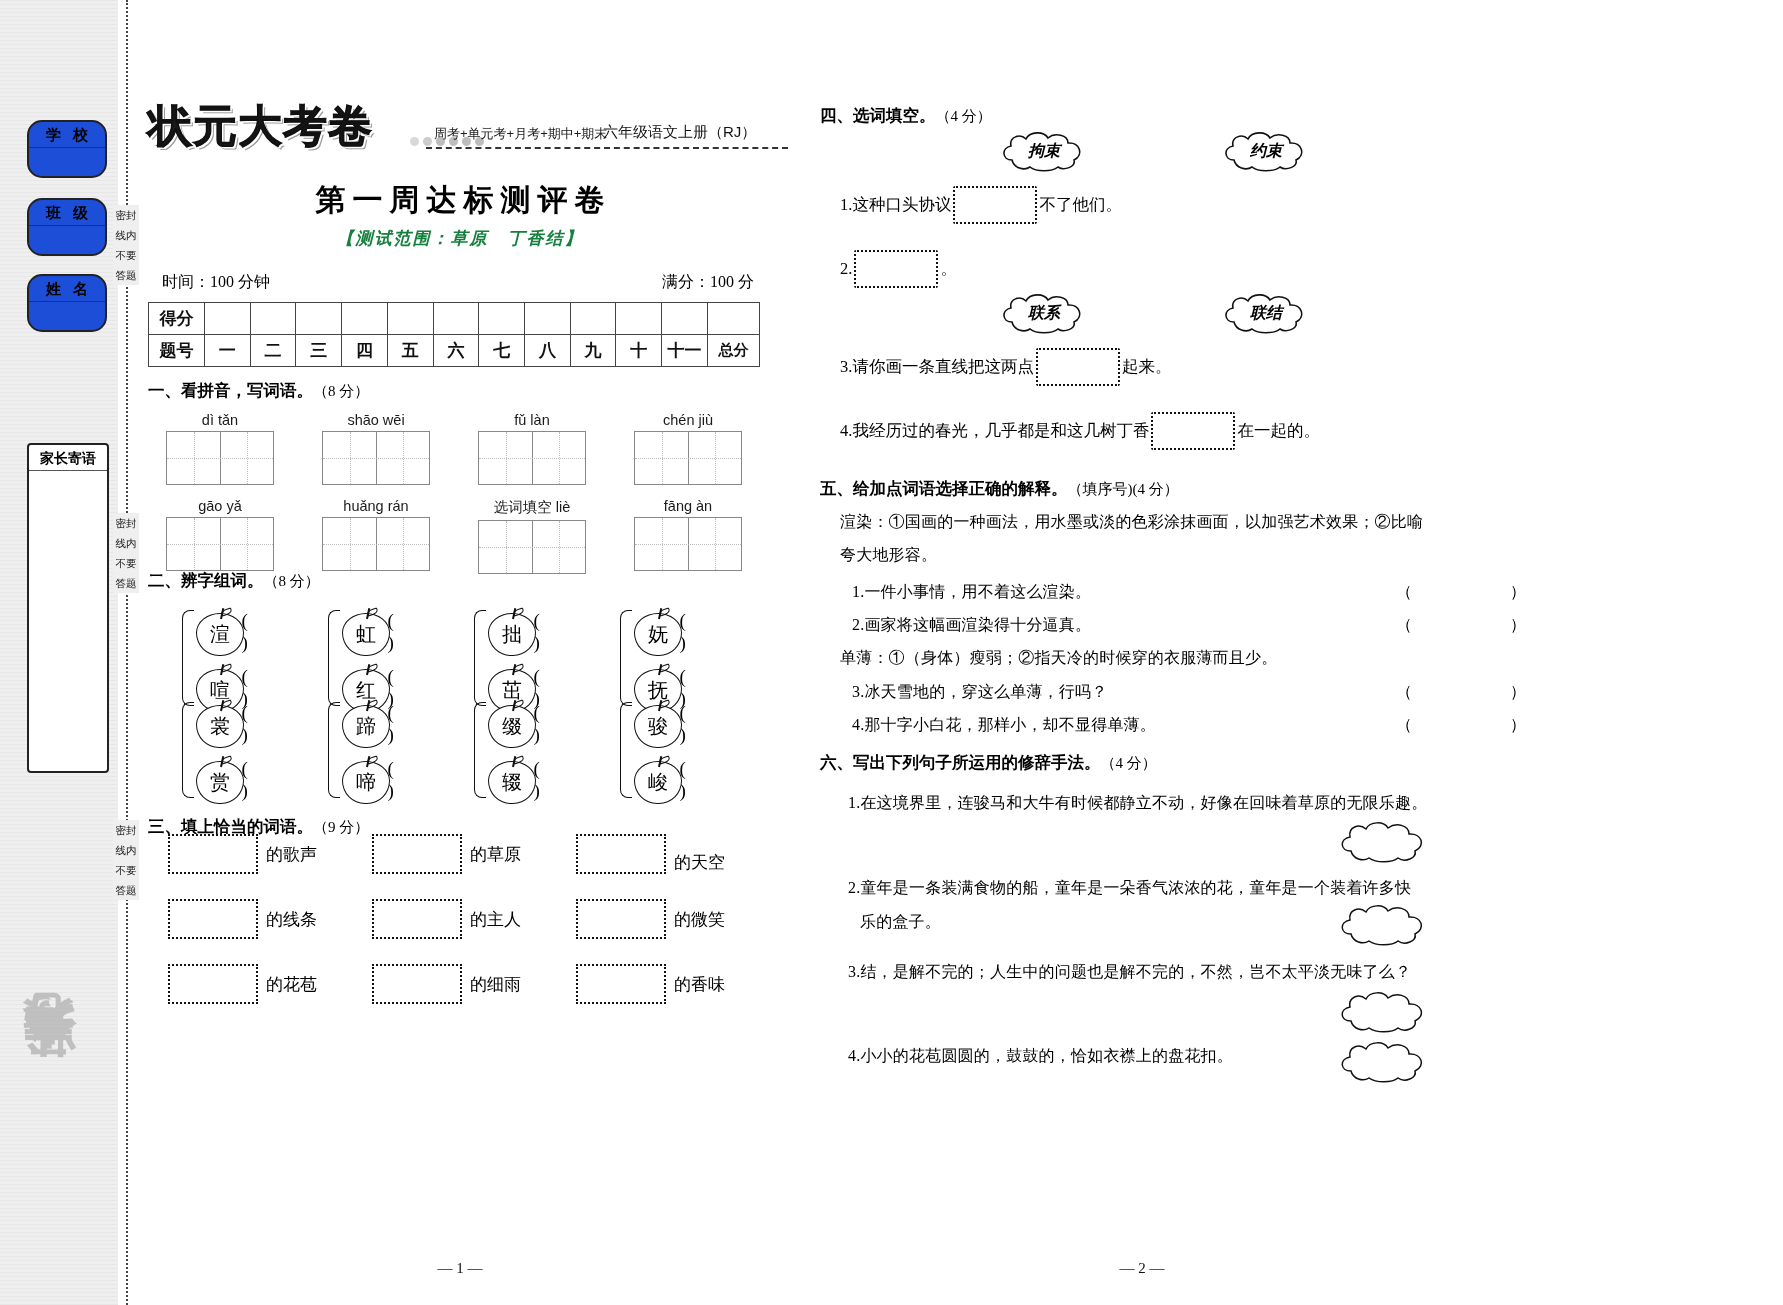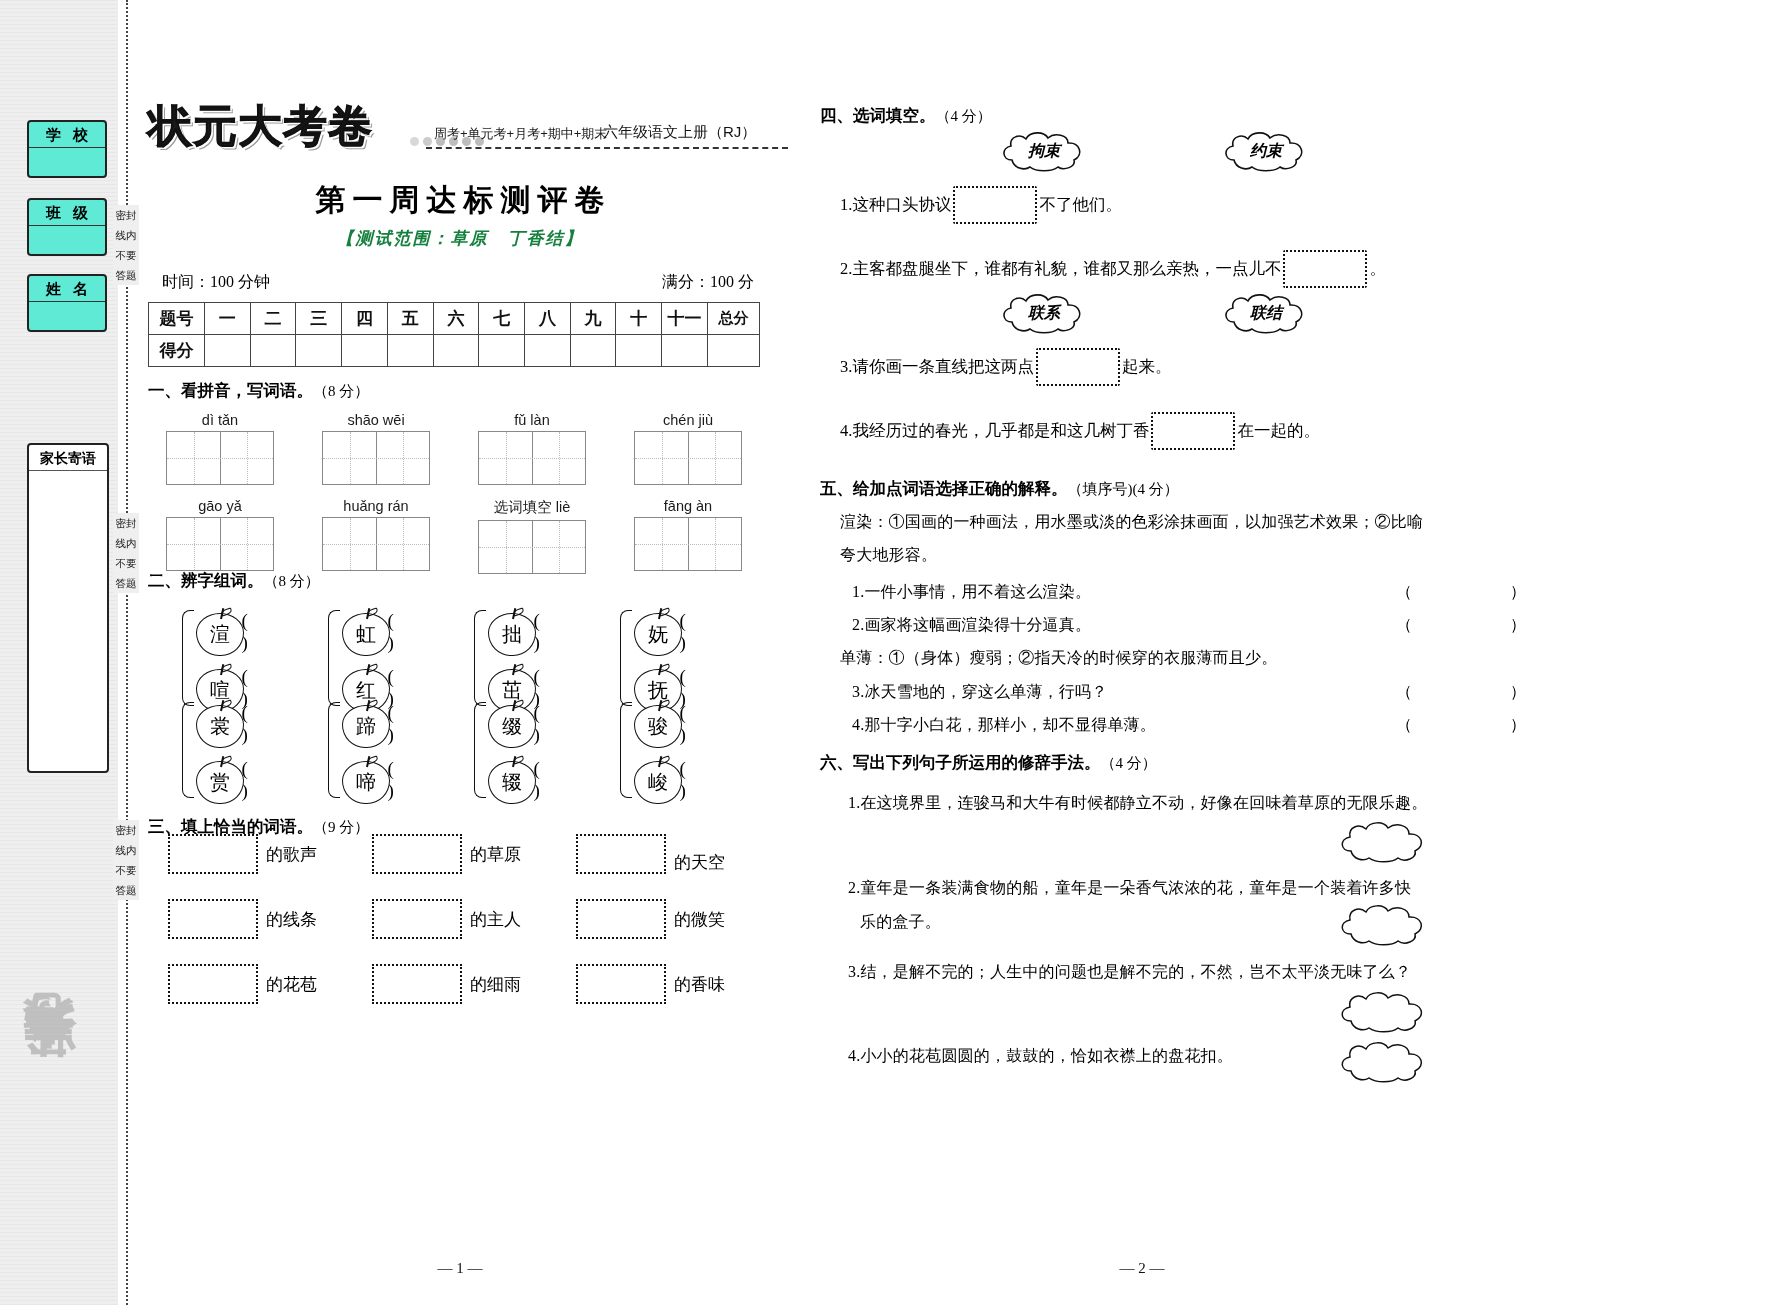--- a/index.html
+++ b/index.html
@@ -19,22 +19,22 @@
   .left-strip {
     position: absolute; left: 0; top: 0;
     width: 118px; height: 1305px;
     background: #efefef;
     background-image: repeating-linear-gradient(0deg, rgba(0,0,0,0.035) 0px, rgba(0,0,0,0.035) 1px, transparent 1px, transparent 4px);
   }
   .info-box {
     position: absolute; left: 27px;
     width: 80px;
     border: 2px solid #222;
-    border-radius: 4px;
-    background: #5eead4;
+    border-radius: 15px;
+    background: #1d4ed8;
   }
   .info-box .ib-label {
     height: 26px; line-height: 26px;
     text-align: center;
     font-family: "Liberation Sans", sans-serif;
     font-weight: bold;
     font-size: 15px;
     letter-spacing: 4px;
     border-bottom: 1.5px solid #333;
     text-indent: 4px;
@@ -376,49 +376,49 @@
     <div class="paper-scope">【测试范围：草原　丁香结】</div>
 
     <div class="meta-row">
       <div class="meta-time">时间：100 分钟</div>
       <div class="meta-full">满分：100 分</div>
     </div>
 
     <table class="score">
       <tbody>
           <tr>
+        <td class="hd">得分</td>
+        <td></td>
+        <td></td>
+        <td></td>
+        <td></td>
+        <td></td>
+        <td></td>
+        <td></td>
+        <td></td>
+        <td></td>
+        <td></td>
+        <td></td>
+        <td class="tot"></td>
+      </tr>
+      <tr>
         <td class="hd">题号</td>
         <td>一</td>
         <td>二</td>
         <td>三</td>
         <td>四</td>
         <td>五</td>
         <td>六</td>
         <td>七</td>
         <td>八</td>
         <td>九</td>
         <td>十</td>
         <td>十一</td>
         <td class="tot">总分</td>
       </tr>
-      <tr>
-        <td class="hd">得分</td>
-        <td></td>
-        <td></td>
-        <td></td>
-        <td></td>
-        <td></td>
-        <td></td>
-        <td></td>
-        <td></td>
-        <td></td>
-        <td></td>
-        <td></td>
-        <td class="tot"></td>
-      </tr>
     </tbody>
       </table>
 
     <div class="sec-h" style="position:absolute; left:8px; top:380px;">
       <span>一、看拼音，写词语。</span><span class="pts">（8 分）</span>
     </div>
 
     <div class="py-group" style="left:26px; top:412px;">
       <div class="py-label">dì  tǎn</div>
       <div class="tzg">
@@ -732,21 +732,20 @@
 
     <div class="qline" style="left:28px; top:186px;">
       <span>1.</span>
       <span class="qtext">这种口头协议</span>
       <span class="wbox"></span>
       <span class="qtext">不了他们。</span>
     </div>
 
     <div class="qline" style="left:28px; top:250px;">
       <span>2.</span>
-      <span class="qtext">主客都盘腿坐下，谁都有礼貌，谁都又那么亲热，一点儿不</span>
       <span class="wbox"></span>
       <span class="qtext">。</span>
     </div>
 
     <div class="cloud" style="left:186px; top:292px;">
       <svg width="92" height="42" viewBox="0 0 92 42">
         <path d="M14 30 C4 30 3 18 13 16 C11 7 22 3 28 9 C32 1 46 1 50 8 C57 2 70 5 70 13 C82 12 86 25 76 30 C78 37 66 41 60 37 C54 42 38 42 32 37 C26 41 16 38 14 30 Z" fill="#fff" stroke="#111" stroke-width="1.6"></path>
       </svg>
       <span class="ctext">联系</span>
     </div>

